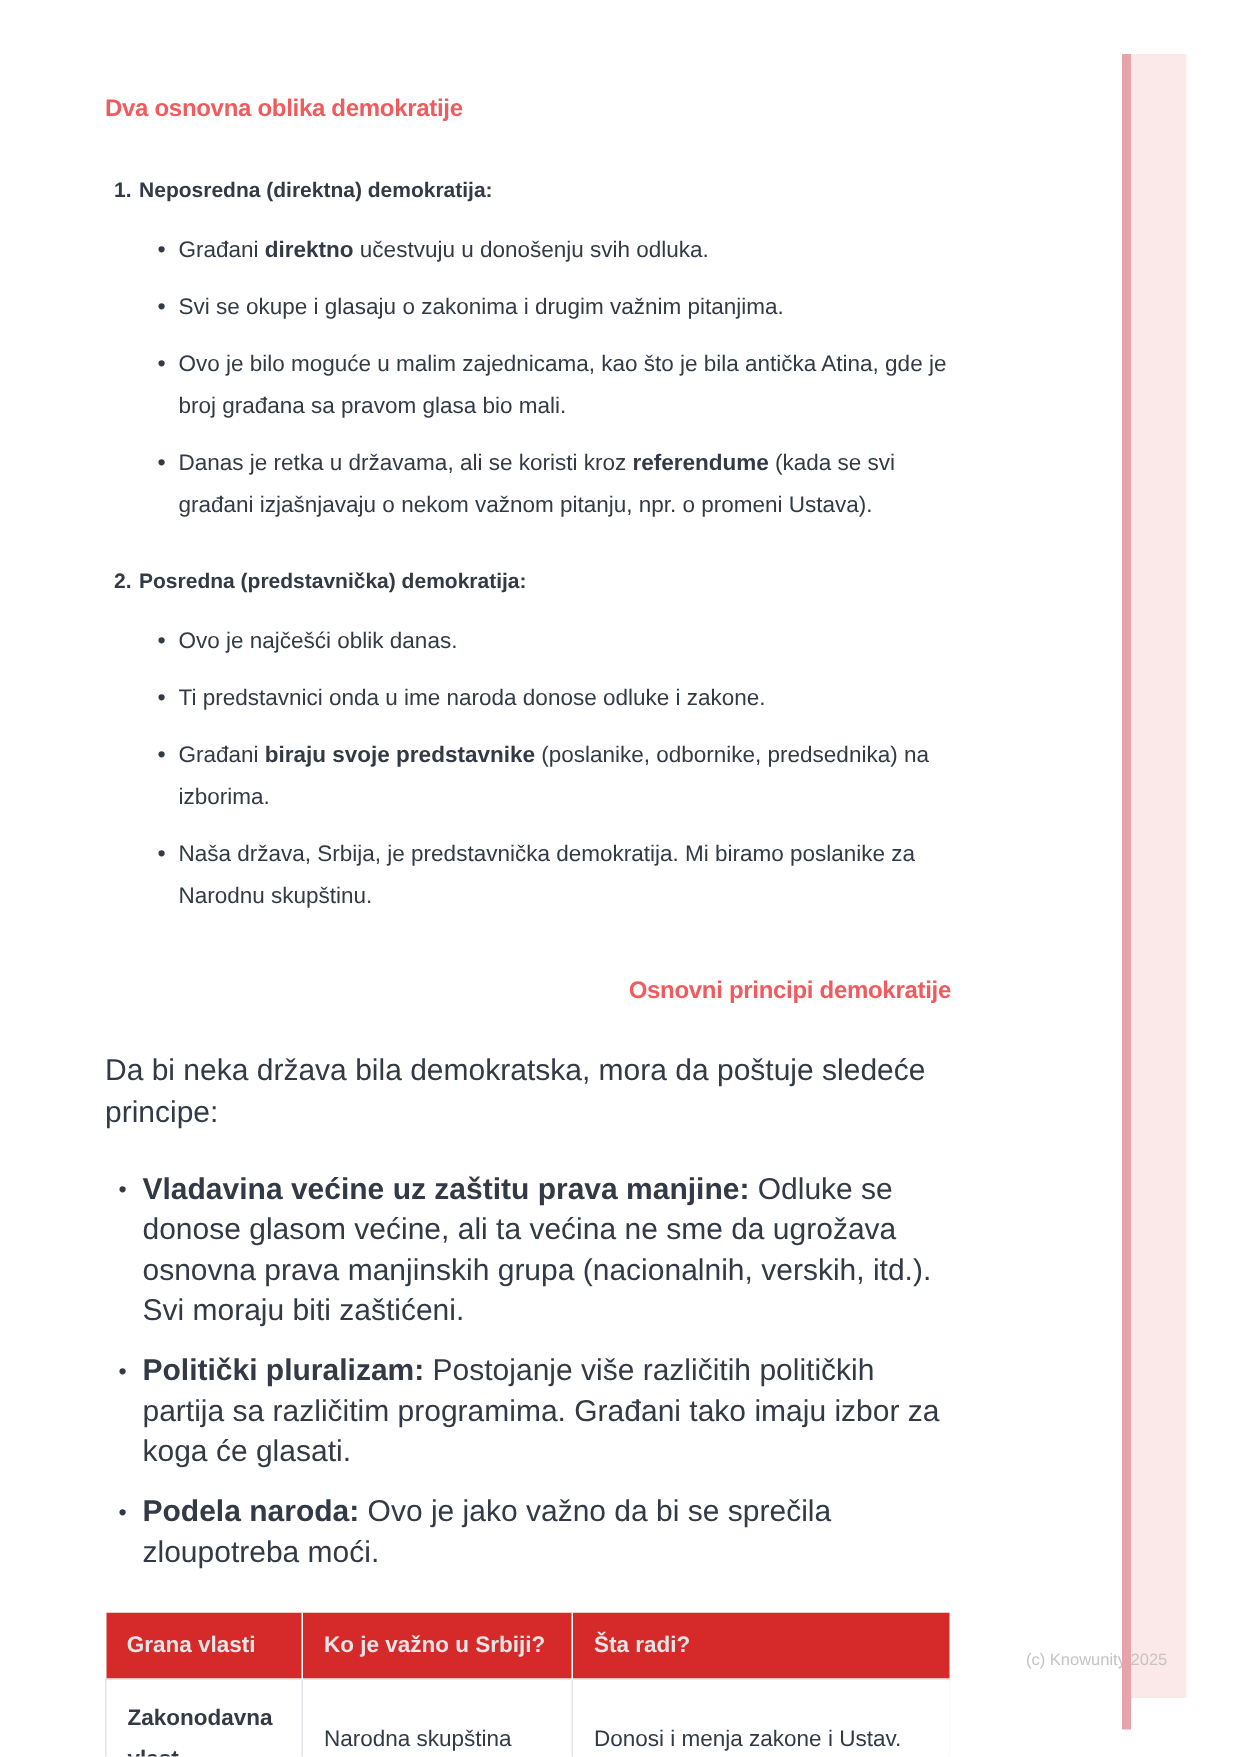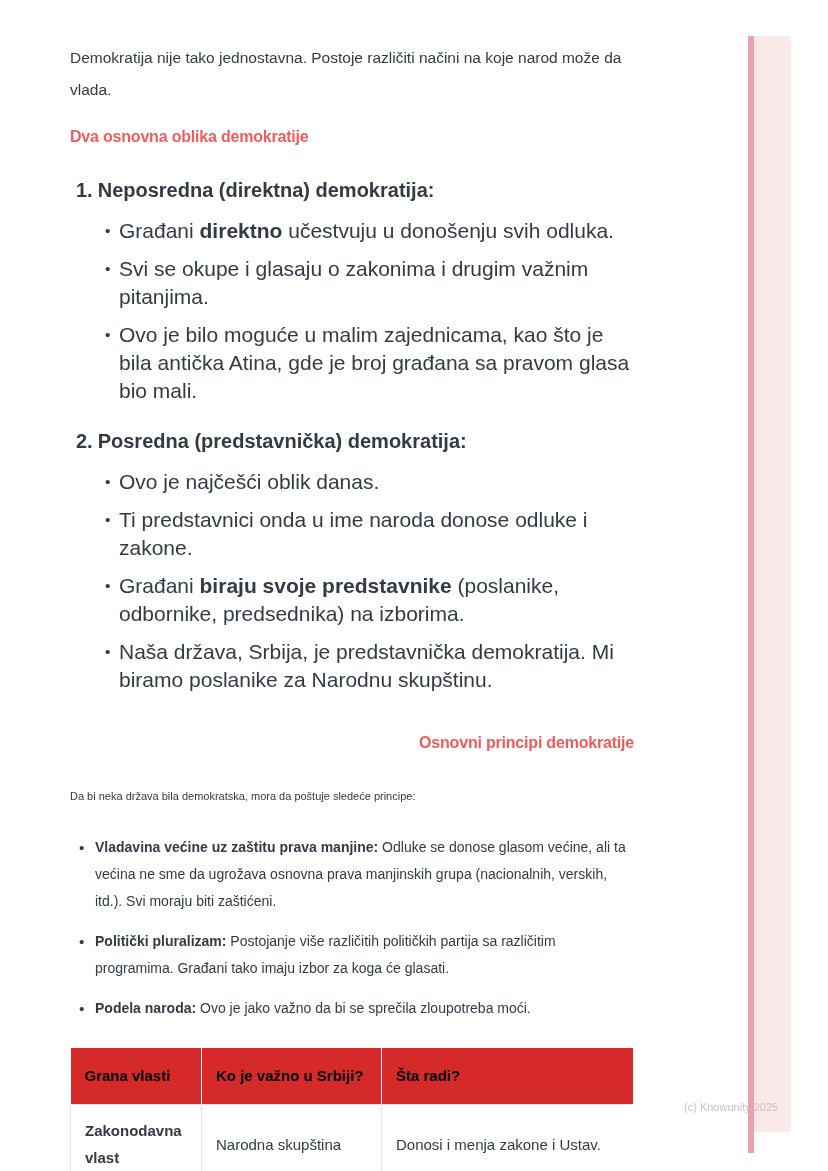--- a/index.html
+++ b/index.html
@@ -22,67 +22,67 @@
   .watermark{position:absolute;left:684px;top:1101px;font-size:11px;line-height:13px;color:var(--watermark);z-index:2;white-space:nowrap;}
 
   .content{position:absolute;left:70px;top:42px;width:564px;}
 
   p.body-p{font-size:15.5px;line-height:32px;margin:0;}
   h2.sec{font-size:16px;line-height:30px;font-weight:700;color:var(--heading);letter-spacing:-0.2px;}
   h2.sec.first{margin:16px 0 24px 0;}
   h2.sec.second{margin:34px 0 24px 0;text-align:right;}
 
   .num-item{margin-bottom:20px;}
-  .num-head{font-size:20px;line-height:28px;font-weight:700;padding-left:6px;}
+  .num-head{font-size:14px;line-height:28px;font-weight:700;padding-left:6px;}
   .num-head .num{margin-right:5px;}
 
   ul.sub{list-style:none;margin:13px 0 22px 0;}
-  ul.sub li{position:relative;font-size:21px;line-height:28px;padding-left:49px;margin-bottom:10px;}
+  ul.sub li{position:relative;font-size:15px;line-height:28px;padding-left:49px;margin-bottom:10px;}
   ul.sub li::before{content:"\2022";position:absolute;left:35px;top:0;font-size:15.5px;line-height:28px;color:var(--body-text);}
 
-  p.principles-intro{font-size:11px;line-height:28px;margin:0 0 24px 0;}
+  p.principles-intro{font-size:20px;line-height:28px;margin:0 0 24px 0;}
   ul.principles{list-style:none;margin:0 0 26px 0;}
-  ul.principles li{position:relative;font-size:14px;line-height:27px;padding-left:25px;margin-bottom:13px;}
+  ul.principles li{position:relative;font-size:20px;line-height:27px;padding-left:25px;margin-bottom:13px;}
   ul.principles li::before{content:"\2022";position:absolute;left:9px;top:0;font-size:15.5px;line-height:27px;color:var(--body-text);}
 
   .table-clip{height:212px;overflow:hidden;margin-top:22px;width:563px;}
   table.gov{border-collapse:collapse;width:563px;table-layout:fixed;}
   col.c1{width:131px;} col.c2{width:180px;} col.c3{width:252px;}
-  table.gov th{background:var(--table-header);color:#000000;font-size:15px;font-weight:700;text-align:left;height:56px;padding:0 14px;border-right:1.5px solid #ffffff;vertical-align:middle;}
+  table.gov th{background:var(--table-header);color:#e5e5e5;font-size:15px;font-weight:700;text-align:left;height:44px;padding:0 14px;border-right:1.5px solid #ffffff;vertical-align:middle;}
   table.gov th:last-child{border-right:none;}
   table.gov td{border:1px solid var(--table-border);font-size:15px;line-height:27px;padding:12px 14px;vertical-align:middle;}
   table.gov tr.r1 td{height:80px;}
   table.gov tr.r2 td{height:130px;vertical-align:top;padding-top:17px;}
   table.gov td.branch{font-weight:700;}
 </style>
 </head>
 <body>
 
 <div class="page">
 
   <div class="bar-light"></div>
   <div class="bar-dark"></div>
   <div class="watermark">(c) Knowunity 2025</div>
 
   <div class="content">
 
-    <p class="body-p">Demokratija nije tako jednostavna. Postoje različiti načini na koje narod može da vlada.</p>
 
     <h2 class="sec first">Dva osnovna oblika demokratije</h2>
 
     <div class="num-list">
 
       <div class="num-item">
         <div class="num-head">
           <span class="num">1.</span><span>Neposredna (direktna) demokratija:</span>
         </div>
         <ul class="sub">
           <li><span>Građani </span><span style="font-weight: 700;">direktno</span><span> učestvuju u donošenju svih odluka.</span></li>
           <li><span>Svi se okupe i glasaju o zakonima i drugim važnim pitanjima.</span></li>
           <li><span>Ovo je bilo moguće u malim zajednicama, kao što je bila antička Atina, gde je broj građana sa pravom glasa bio mali.</span></li>
+          <li><span>Danas je retka u državama, ali se koristi kroz </span><span style="font-weight: 700;">referendume</span><span> (kada se svi građani izjašnjavaju o nekom važnom pitanju, npr. o promeni Ustava).</span></li>
         </ul>
       </div>
 
       <div class="num-item">
         <div class="num-head">
           <span class="num">2.</span><span>Posredna (predstavnička) demokratija:</span>
         </div>
         <ul class="sub">
           <li><span>Ovo je najčešći oblik danas.</span></li>
           <li><span>Ti predstavnici onda u ime naroda donose odluke i zakone.</span></li>

